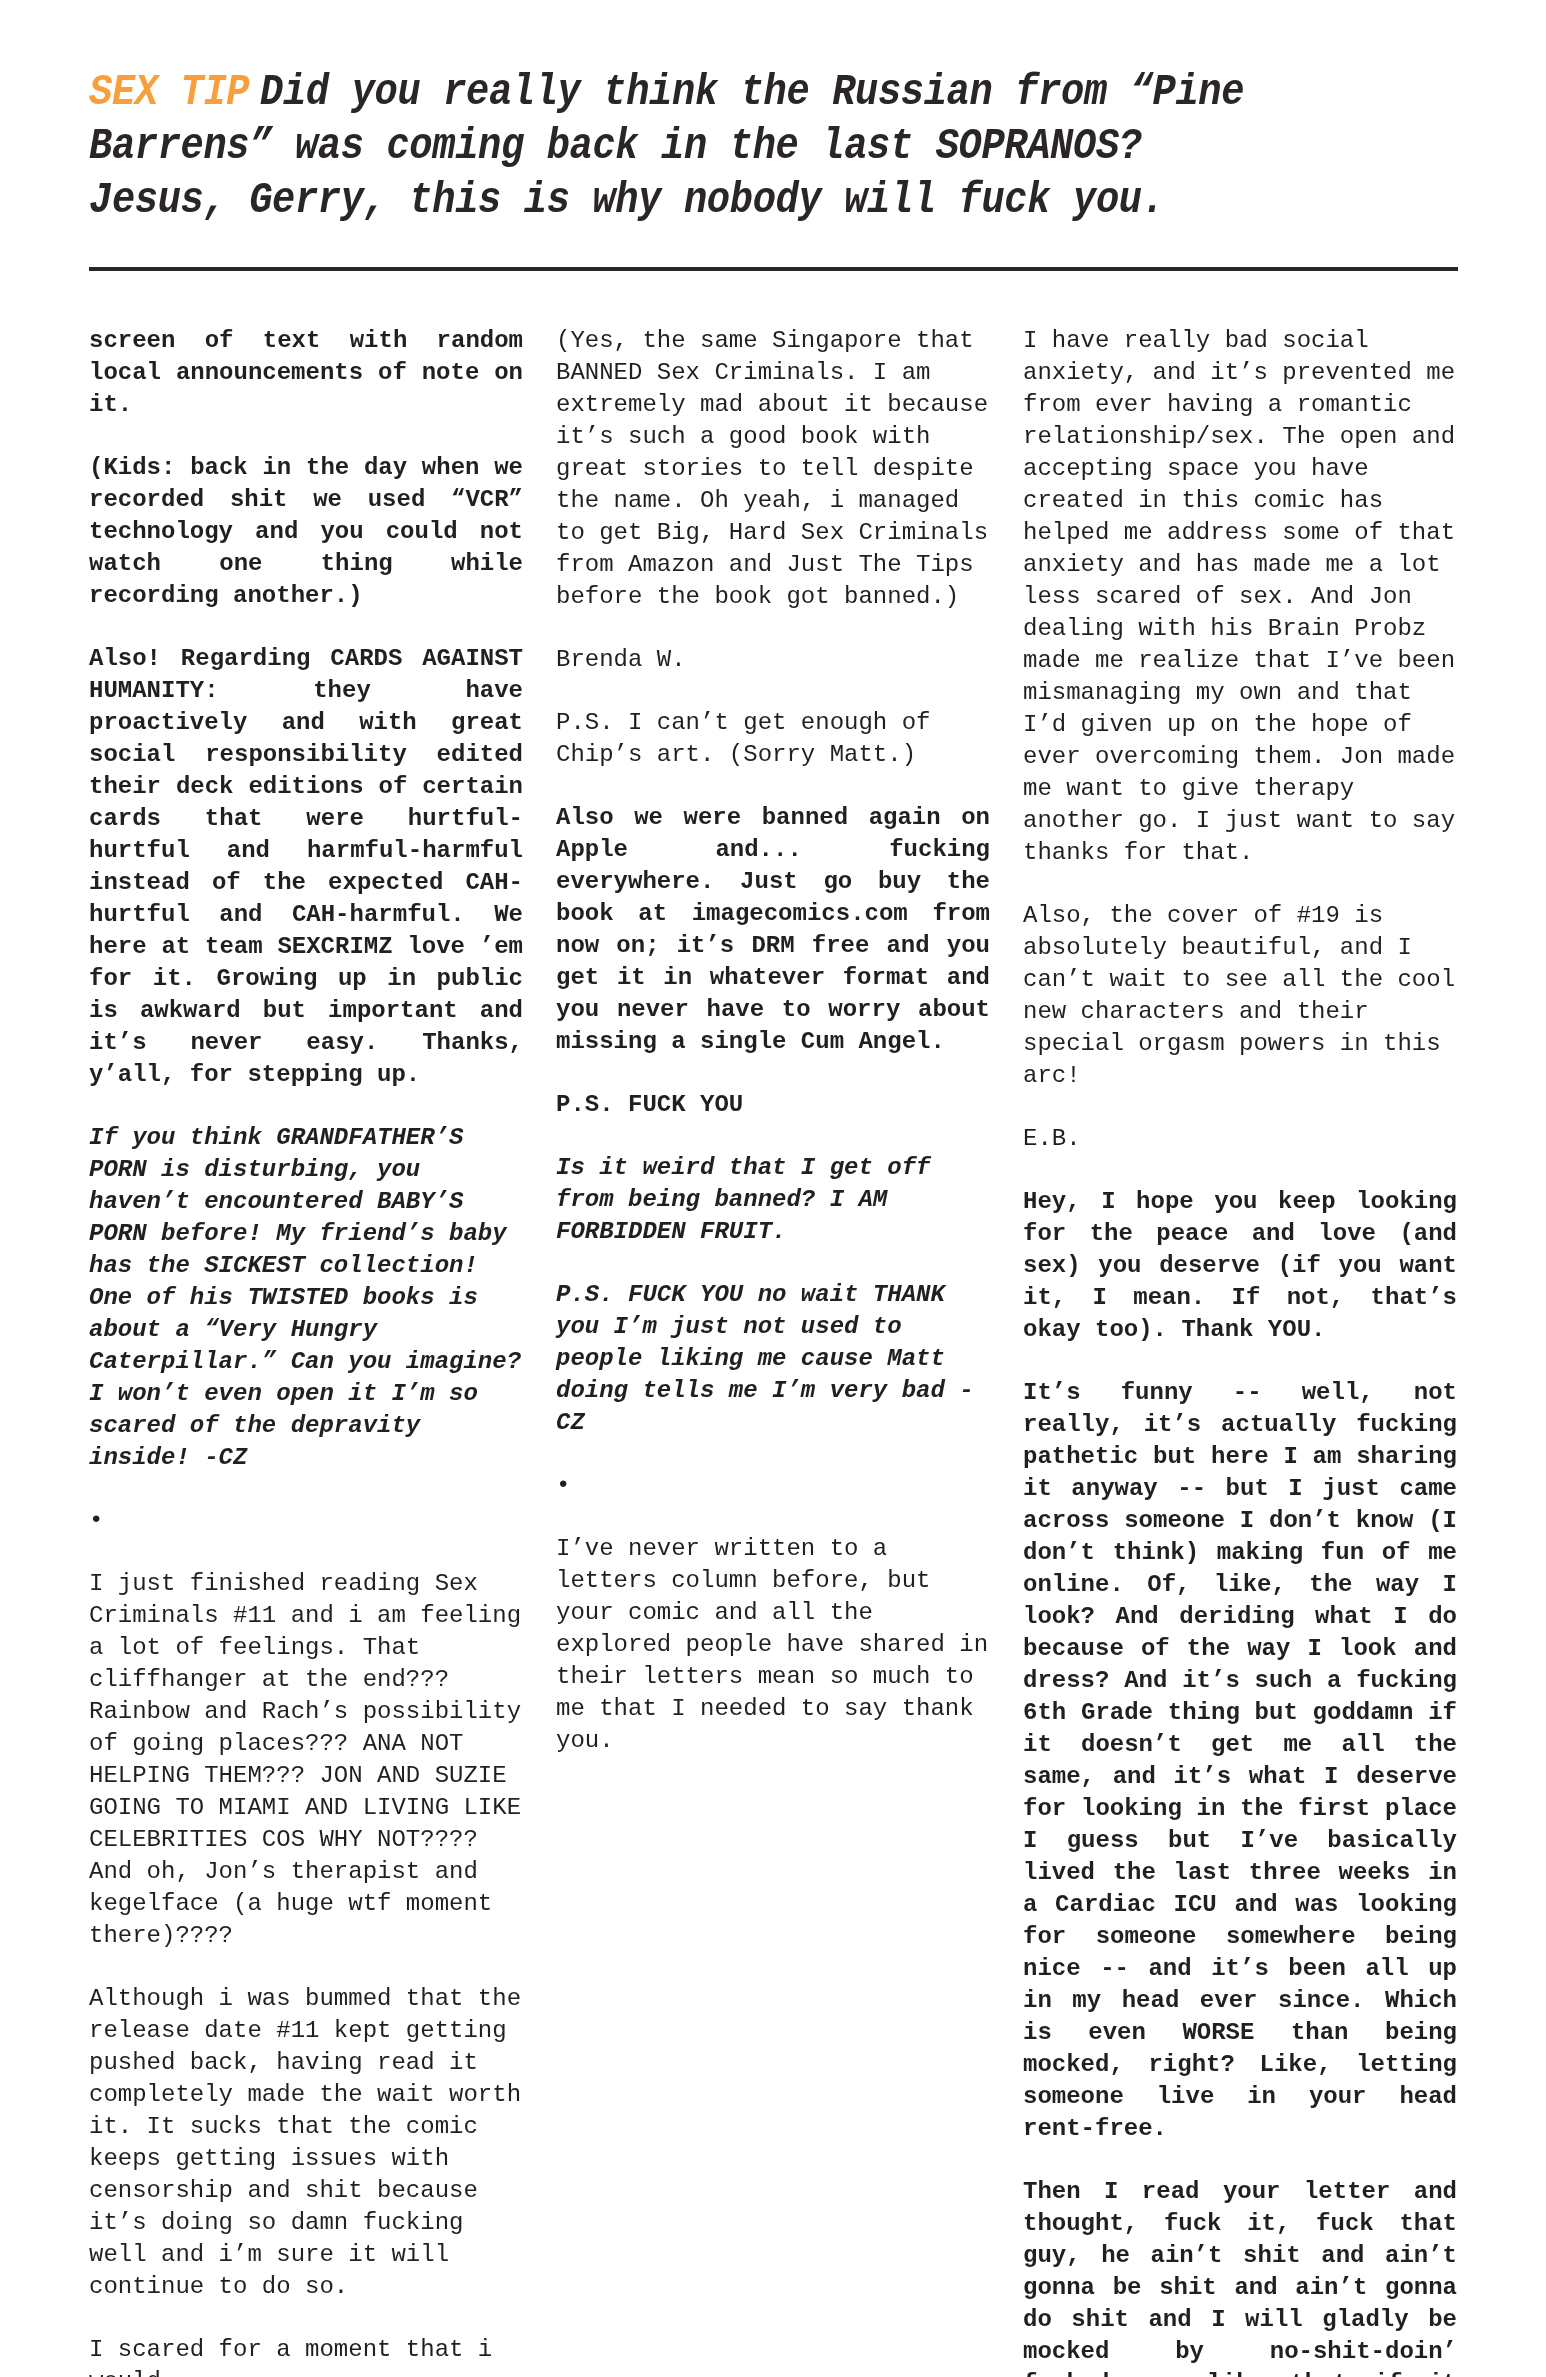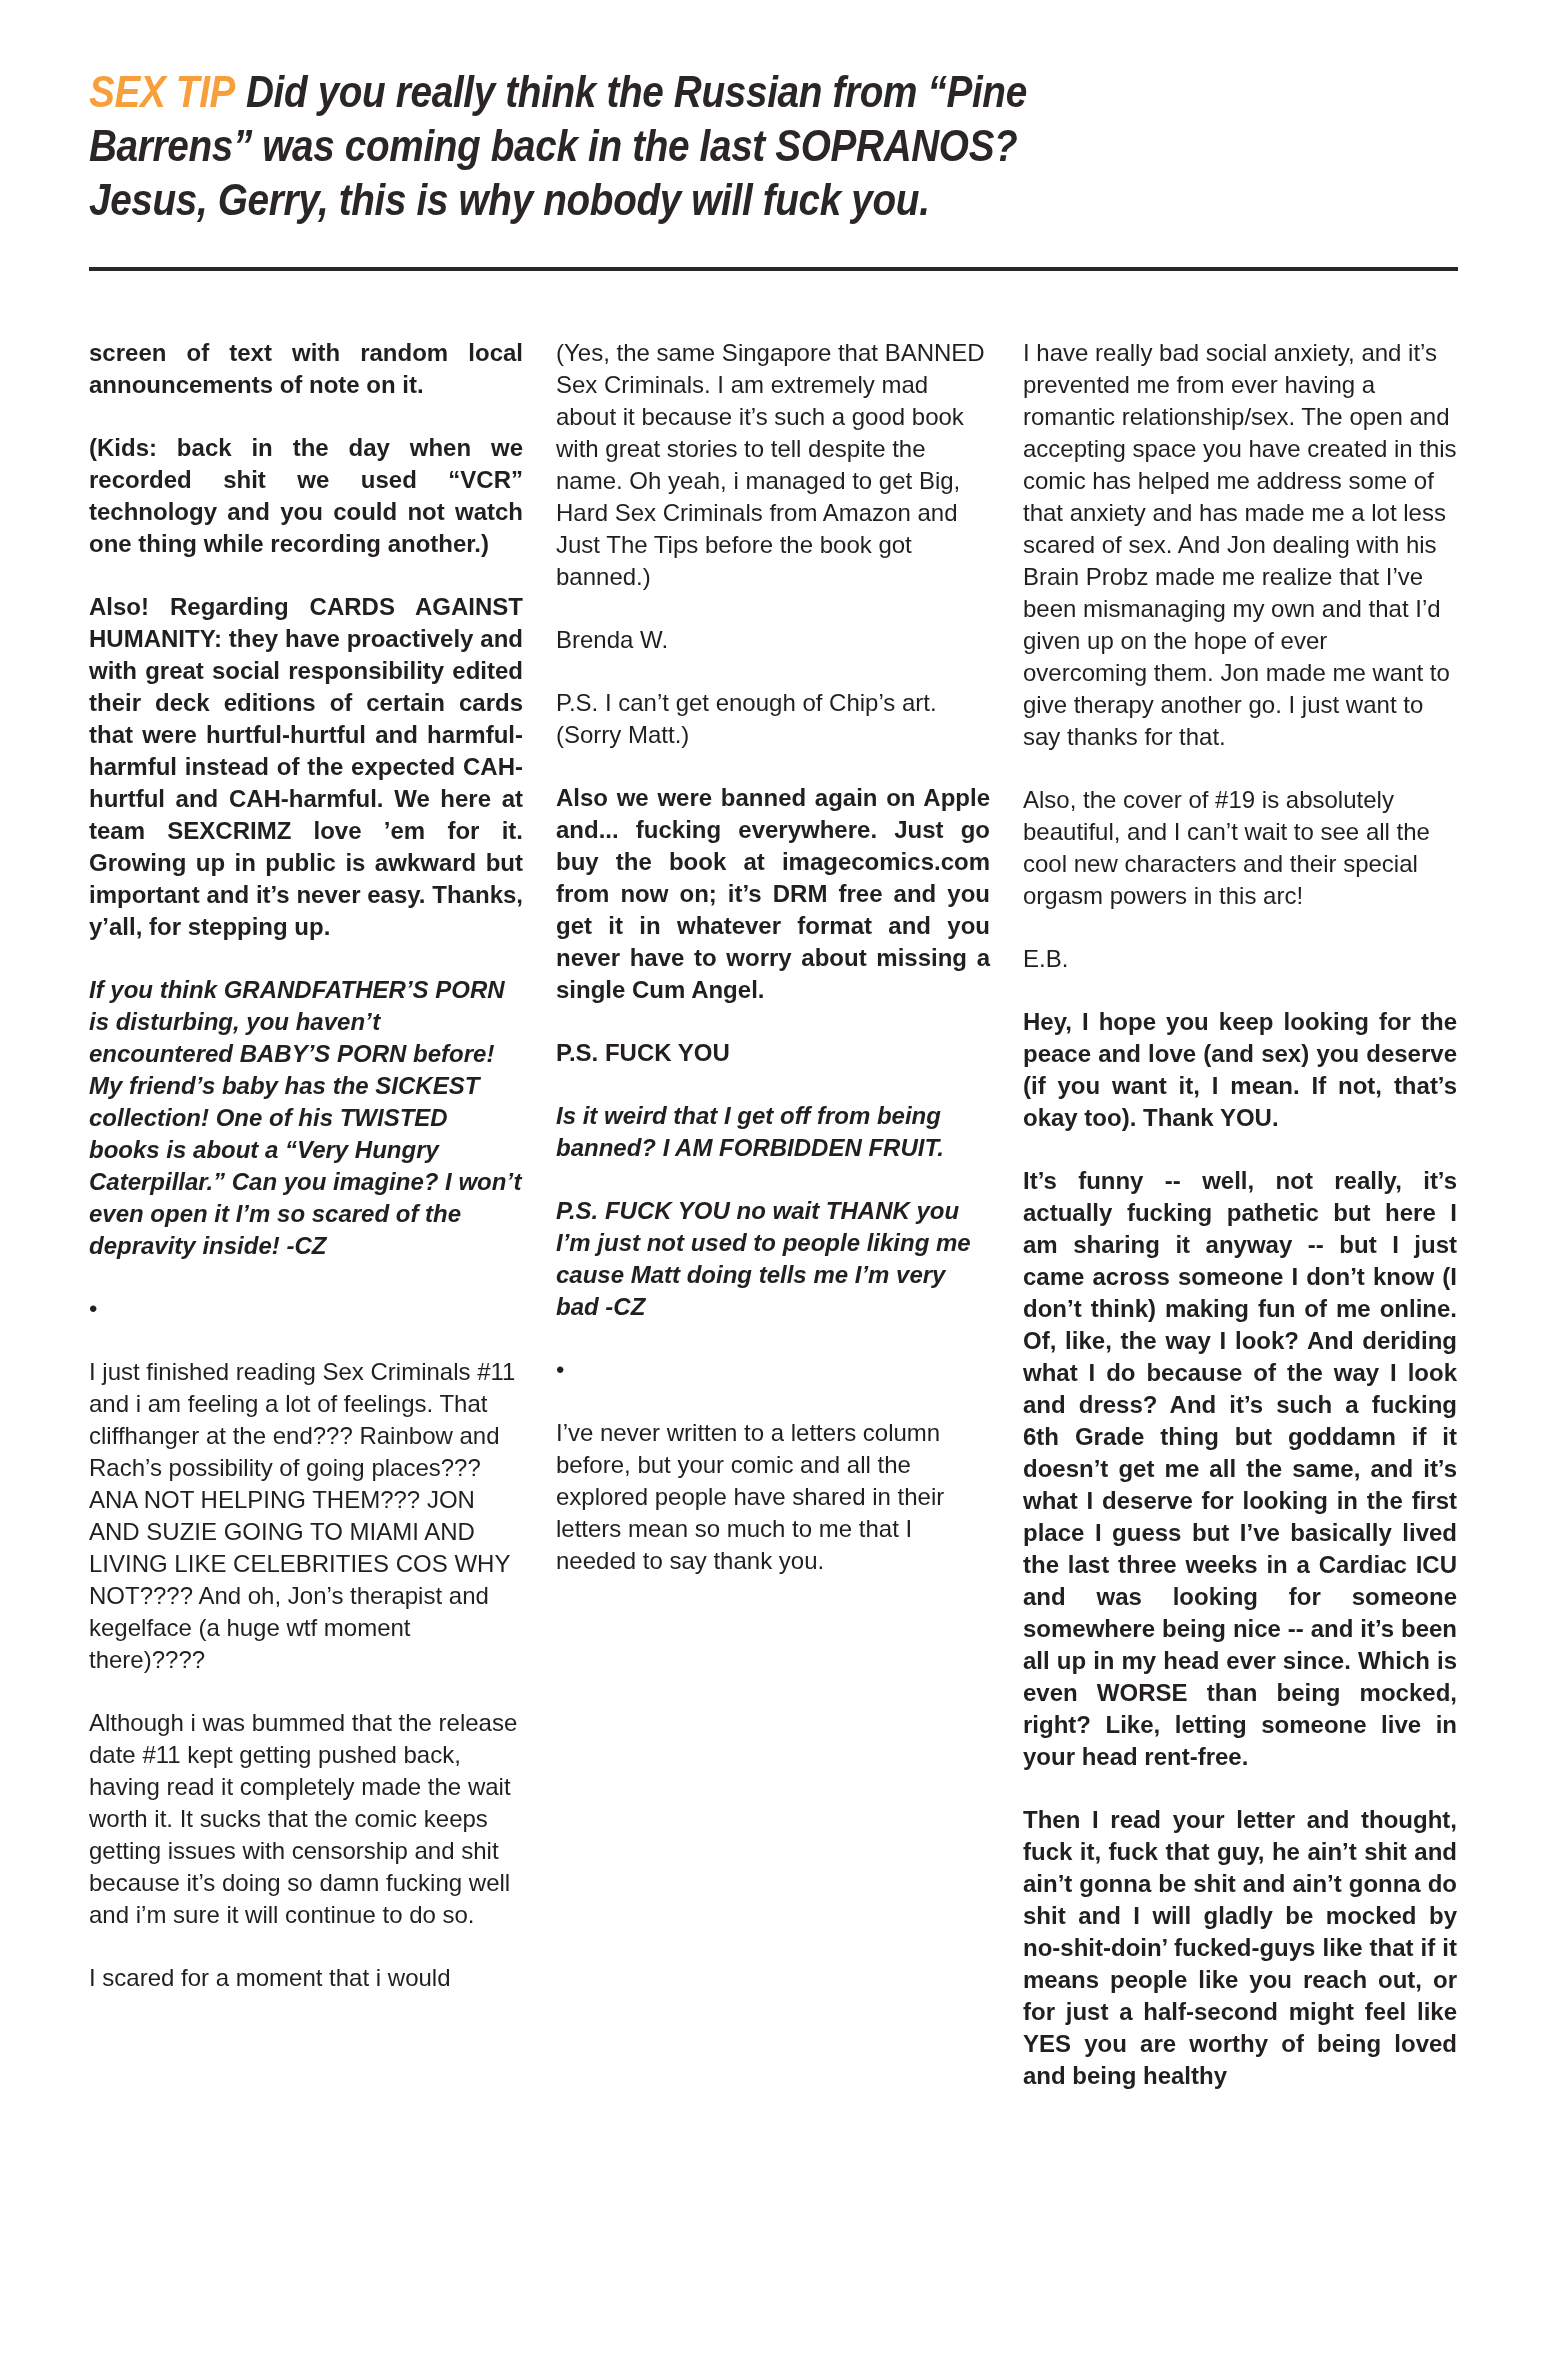--- a/index.html
+++ b/index.html
@@ -1,31 +1,31 @@
 <!DOCTYPE html>
 <html style="font-size:12.4px"><head>
 <meta charset="utf-8">
 <style>
   html,body{margin:0;padding:0;}
   body{
     width:1547px;height:2377px;background:#ffffff;overflow:hidden;position:relative;
     font-family:"Liberation Sans", sans-serif;
   }
-  .page{position:absolute;inset:0;padding:65px 89px 0 89px;box-sizing:border-box;}
+  .page{position:absolute;inset:0;padding:65px 89px 0 89px;box-sizing:border-box;font-family:Liberation Mono, monospace;}
   .masthead{
     font-weight:bold;font-style:italic;font-size:44px;line-height:54px;
     color:#2a2627;letter-spacing:-0.4px;
   }
   .hline{white-space:nowrap;transform:scaleX(0.88);transform-origin:0 50%;}
   .hl{padding-right:12.4px;}
   .rule{height:3.9px;background:#2a2627;margin-top:40px;}
   .cols{display:flex;gap:33px;margin-top:54px;align-items:flex-start;}
   .col{width:434px;flex:0 0 434px;}
   .col p{
-    margin:12px 0 31px 0;
+    margin:0 0 31px 0;
     font-size:24px;line-height:32px;color:#231f20;
     white-space:pre-line;
   }
   .b{font-weight:700;}
   .bi{font-weight:700;font-style:italic;}
   .just{text-align:justify;}
   .gap-lg{margin-top:87px;}
   .gap-md{margin-top:48px;}
   .bullet{font-size:23px;}
 </style>

